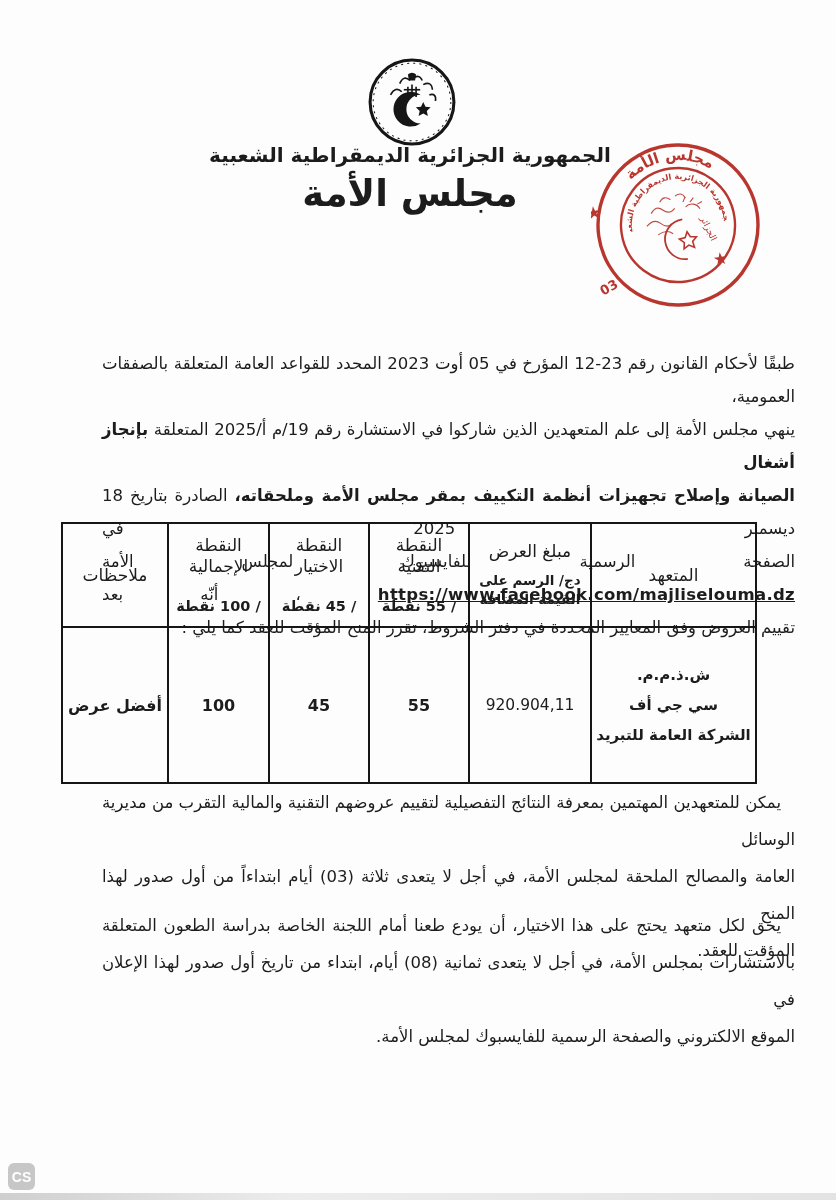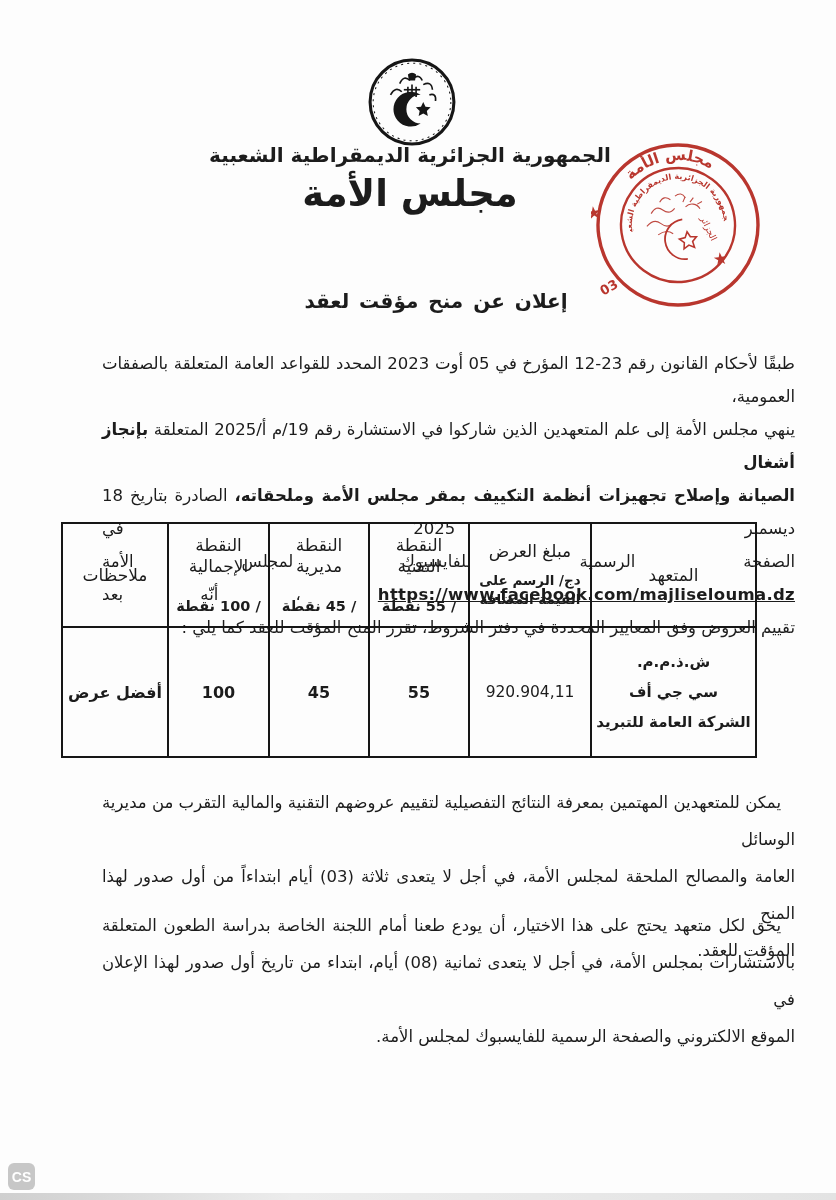--- a/index.html
+++ b/index.html
@@ -27,21 +27,21 @@
   .line.end{text-align-last:right;}
   .line.ind{text-indent:14px;}
   .b{font-weight:bold;}
   .url{font-weight:bold;text-decoration:underline;letter-spacing:.3px;}
   
   .award-table{position:absolute;top:522px;right:79px;width:694px;border-collapse:collapse;
                table-layout:fixed;}
   .award-table th,.award-table td{border:2px solid #161616;text-align:center;
                vertical-align:middle;padding:4px 4px;}
   .award-table tr.head{height:104px;}
-  .award-table tr.body{height:130px;}
+  .award-table tr.body{height:156px;}
   .tht{font-size:17px;font-weight:normal;line-height:21px;}
   .ths{font-size:14.5px;font-weight:bold;margin-top:20px;line-height:19px;}
   .ths.amt{margin-top:9px;font-size:13.5px;}
   .cl{font-size:15px;font-weight:bold;line-height:30px;}
   td.amount{font-size:15.5px;direction:ltr;}
   td.score,td.remark{font-size:16px;font-weight:bold;}
   
   .cam-footer{position:absolute;left:8px;top:1163px;direction:ltr;display:flex;
               align-items:center;gap:8px;}
   .cs-badge{width:27px;height:27px;background:#c7c7c7;border-radius:6px;color:#ffffff;
@@ -104,21 +104,20 @@
       <text font-size="8" font-weight="bold">
         <textPath href="#inArc" startOffset="50%" text-anchor="middle">الجمهورية الجزائرية الديمقراطية الشعبية</textPath>
       </text>
       <text x="118" y="108" font-size="9" transform="rotate(72 118 108)">الجزائر</text>
       <text x="13" y="69" font-size="17">★</text>
       <text x="132" y="132" font-size="17">★</text>
       <text x="20" y="140" font-size="13" font-weight="bold" transform="rotate(-22 20 140)">03</text>
     </g>
   </svg>
 
-  <div class="doc-title">إعلان عن منح مؤقت لعقد</div>
 
   <div class="para p1">
     <div class="line"><span>طبقًا لأحكام القانون رقم 23-12 المؤرخ في 05 أوت 2023 المحدد للقواعد العامة المتعلقة بالصفقات العمومية،</span></div>
     <div class="line"><span>ينهي مجلس الأمة إلى علم المتعهدين الذين شاركوا في الاستشارة رقم 19/م أ/2025 المتعلقة </span><span class="b">بإنجاز أشغال</span></div>
     <div class="line"><span class="b">الصيانة وإصلاح تجهيزات أنظمة التكييف بمقر مجلس الأمة وملحقاته،</span><span> الصادرة بتاريخ 18 ديسمبر 2025 في</span></div>
     <div class="line"><span>الصفحة الرسمية للفايسبوك لمجلس الأمة </span><span class="url" dir="ltr">https://www.facebook.com/majliselouma.dz</span><span> ، أنّه بعد</span></div>
     <div class="line end"><span>تقييم العروض وفق المعايير المحددة في دفتر الشروط، تقرر المنح المؤقت للعقد كما يلي :</span></div>
   </div>
 
   <table class="award-table">
@@ -137,21 +136,21 @@
           </th>
       <th>
             <div class="tht">مبلغ العرض</div>
             <div class="ths amt">دج/ الرسم على القيمة المضافة</div>
           </th>
       <th>
             <div class="tht">النقطة التقنية</div>
             <div class="ths">/ 55 نقطة</div>
           </th>
       <th>
-            <div class="tht">النقطة مديرية</div>
+            <div class="tht">النقطة الاختيار</div>
             <div class="ths">/ 45 نقطة</div>
           </th>
       <th>
             <div class="tht">النقطة الإجمالية</div>
             <div class="ths">/ 100 نقطة</div>
           </th>
       <th>
             <div class="tht">ملاحظات</div>
           </th>
     </tr>

